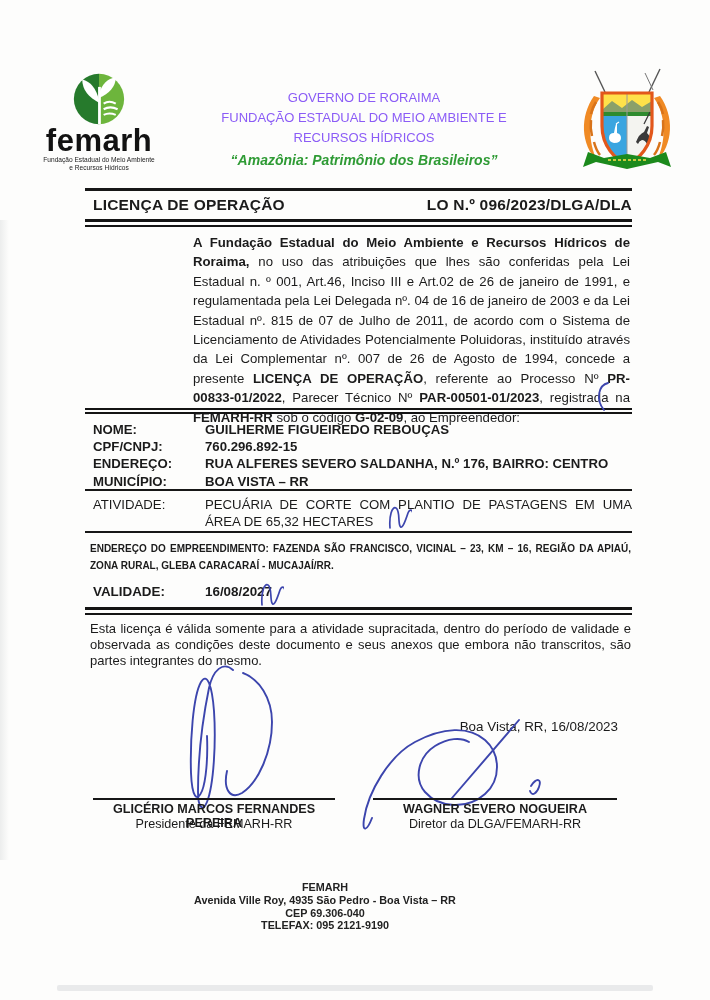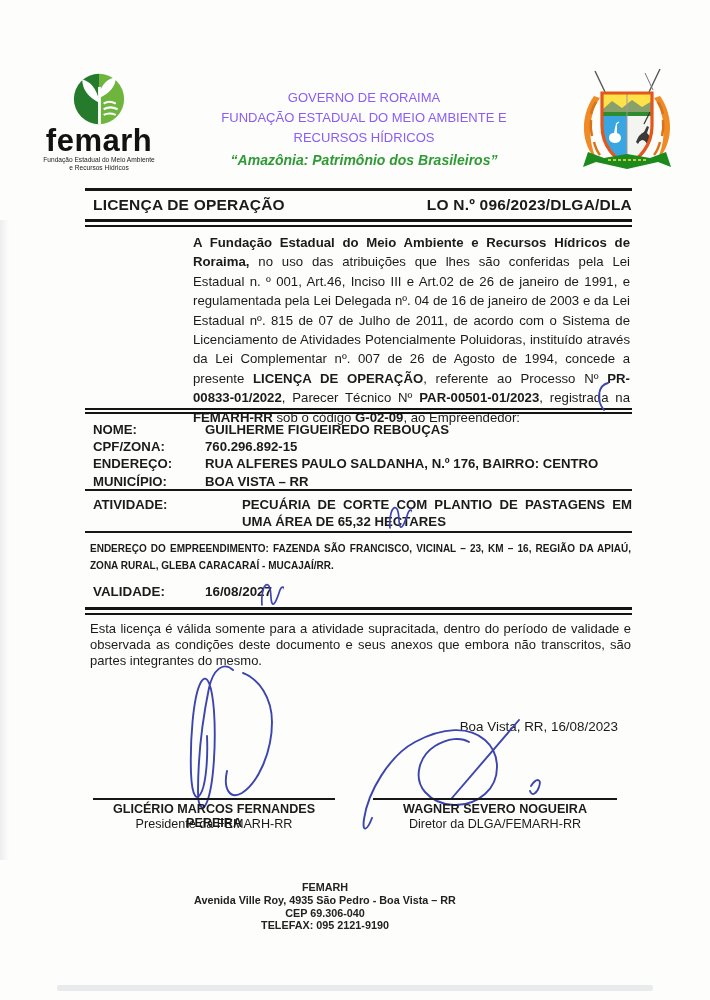--- a/index.html
+++ b/index.html
@@ -23,21 +23,21 @@
   .drule2{position:absolute;height:2px;border-top:2.5px solid #141414;border-bottom:2.5px solid #141414;}
   
   .title-row{left:93px;top:196px;width:539px;display:flex;justify-content:space-between;
     font-weight:bold;font-size:15.5px;letter-spacing:.2px;}
   
   .intro{left:193px;top:233px;width:437px;font-size:13.2px;line-height:19.4px;text-align:justify;}
   .fields{left:93px;top:421px;width:539px;font-size:13.2px;font-weight:bold;}
   .frow{display:flex;line-height:17.2px;}
   .flabel{width:112px;flex:0 0 112px;}
   .fvalue{flex:1;}
-  .act-row{left:93px;top:497px;width:539px;display:flex;font-size:13.2px;font-weight:bold;line-height:16.8px;gap:37px;}
+  .act-row{left:93px;top:497px;width:539px;display:flex;font-size:13.2px;font-weight:normal;line-height:16.8px;}
   .site{left:90px;top:540px;width:541px;font-size:10px;font-weight:bold;line-height:17.4px;text-align:justify;}
   .val-row{left:93px;top:584px;width:400px;display:flex;font-size:13.4px;font-weight:bold;}
   .terms{left:90px;top:621px;width:541px;font-size:13px;line-height:15.8px;text-align:justify;}
   .terms p{margin:0;}
   .place-date{right:92px;top:719px;font-size:13.4px;padding-left:35px;}
   .sig-name{font-weight:bold;font-size:12.6px;text-align:center;line-height:14px;}
   .sig-role{font-size:12.6px;text-align:center;line-height:14px;}
   .footer{left:90px;top:881px;width:470px;text-align:center;font-weight:bold;
     font-size:10.8px;line-height:12.8px;color:#222;}
   
@@ -119,26 +119,26 @@
   <div class="abs intro"><span style="font-weight: bold;">A Fundação Estadual do Meio Ambiente e Recursos Hídricos de Roraima,</span><span> no uso das atribuições que lhes são conferidas pela Lei Estadual n. º 001, Art.46, Inciso III e Art.02 de 26 de janeiro de 1991, e regulamentada pela Lei Delegada nº. 04 de 16 de janeiro de 2003 e da Lei Estadual nº. 815 de 07 de Julho de 2011, de acordo com o Sistema de Licenciamento de Atividades Potencialmente Poluidoras, instituído através da Lei Complementar nº. 007 de 26 de Agosto de 1994, concede a presente </span><span style="font-weight: bold;">LICENÇA DE OPERAÇÃO</span><span>, referente ao Processo Nº </span><span style="font-weight: bold;">PR-00833-01/2022</span><span>, Parecer Técnico Nº </span><span style="font-weight: bold;">PAR-00501-01/2023</span><span>, registrada na </span><span style="font-weight: bold;">FEMARH-RR</span><span> sob o código </span><span style="font-weight: bold;">G-02-09</span><span>, ao Empreendedor:</span></div>
 
   <div class="drule2" style="left:85px;top:408px;width:547px;"></div>
 
   <div class="abs fields">
     <div class="frow">
       <span class="flabel">NOME:</span>
       <span class="fvalue">GUILHERME FIGUEIREDO REBOUÇAS</span>
     </div>
     <div class="frow">
-      <span class="flabel">CPF/ZONA:</span>
+      <span class="flabel">CPF/CNPJ:</span>
       <span class="fvalue">760.296.892-15</span>
     </div>
     <div class="frow">
       <span class="flabel">ENDEREÇO:</span>
-      <span class="fvalue">RUA ALFERES PAULO SALDANHA, N.º 176, BAIRRO: CENTRO</span>
+      <span class="fvalue">RUA ALFERES SEVERO SALDANHA, N.º 176, BAIRRO: CENTRO</span>
     </div>
     <div class="frow">
       <span class="flabel">MUNICÍPIO:</span>
       <span class="fvalue">BOA VISTA – RR</span>
     </div>
   </div>
 
   <div class="rule" style="left:85px;top:489px;width:547px;height:2px;"></div>
 
   <div class="abs act-row">

